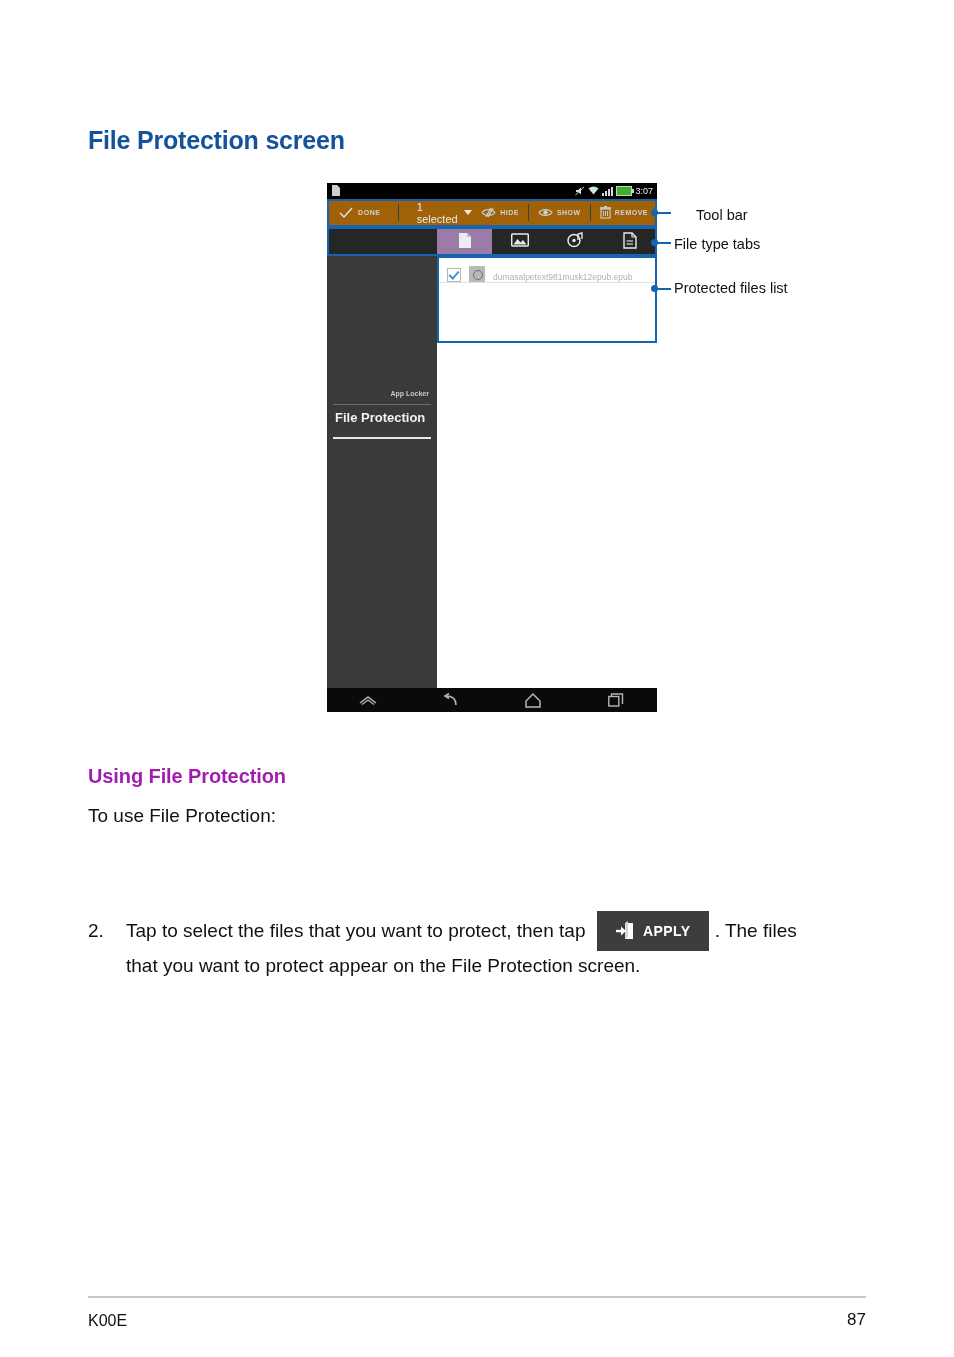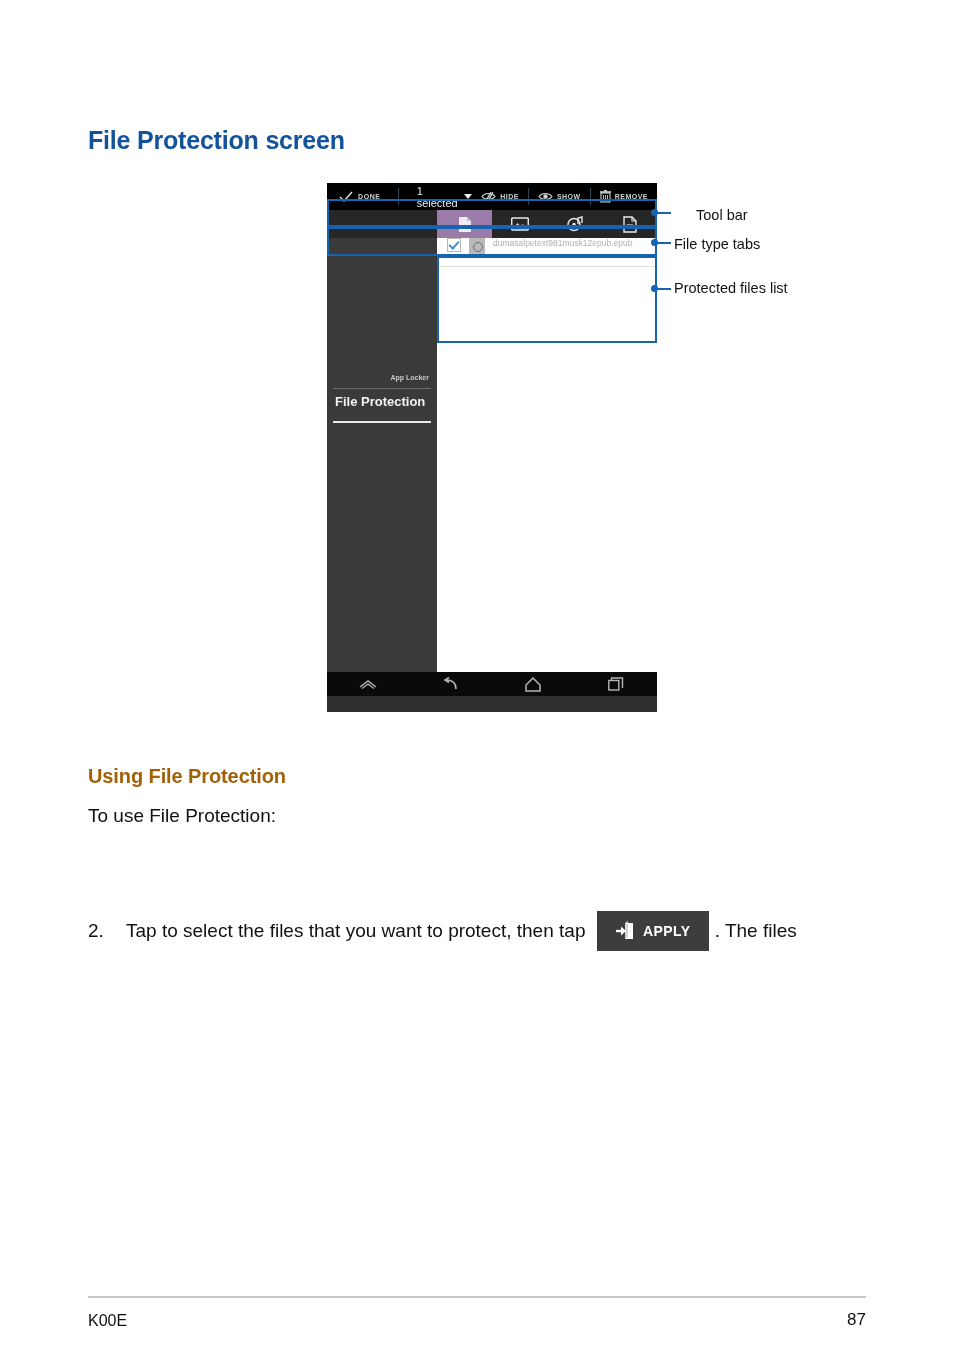--- a/index.html
+++ b/index.html
@@ -32,21 +32,21 @@
     color: #12539b;
     letter-spacing: -0.2px;
   }
 
   .h2 {
     position: absolute;
     left: 88px;
     top: 765px;
     font-size: 20px;
     font-weight: bold;
-    color: #a16207;
+    color: #a21caf;
     letter-spacing: -0.1px;
   }
 
   .intro {
     position: absolute;
     left: 88px;
     top: 805px;
     font-size: 19px;
     color: #111;
     text-align: right;
@@ -167,21 +167,21 @@
     content: "";
     position: absolute;
     right: -3px; top: 2px;
     width: 2px; height: 4px;
     background: #cfcfcf;
   }
 
   .toolbar {
     position: relative;
     height: 27px;
-    background: #000000;
+    background: #a16207;
     display: flex;
     align-items: center;
   }
   .tb-done {
     display: flex;
     align-items: center;
     gap: 5px;
     padding-left: 12px;
     width: 68px;
   }
@@ -290,21 +290,21 @@
     background: #e8e8e8;
   }
   .filelist {
     flex: 1;
     background: #ffffff;
     position: relative;
   }
   .file-row {
     height: 28px;
     display: flex;
-    align-items: flex-start;
+    align-items: flex-end;
     border-bottom: 1px solid #e2e2e2;
     padding-left: 10px;
     gap: 8px;
   }
   .checkbox {
     width: 12px;
     height: 12px;
     background: #ffffff;
     border: 1px solid #b5b5b5;
     position: relative;
@@ -406,20 +406,40 @@
 </style>
 </head>
 <body>
 
 <div class="page">
 
   <div class="h1">File Protection screen</div>
 
   <div class="tablet">
 
+    <div class="statusbar">
+      <div class="sb-doc-icon"></div>
+      <div class="sb-right">
+        <svg class="sb-ico" width="10" height="10" viewBox="0 0 10 10">
+          <path d="M1 4 H3 L6 1.5 V8.5 L3 6 H1 Z" fill="#d8d8d8"></path>
+          <line x1="0.5" y1="9" x2="9" y2="1" stroke="#d8d8d8" stroke-width="1"></line>
+        </svg>
+        <svg class="sb-ico" width="11" height="10" viewBox="0 0 11 10">
+          <path d="M5.5 8.5 L0.5 2.5 A8 8 0 0 1 10.5 2.5 Z" fill="#cfe4ea"></path>
+        </svg>
+        <svg class="sb-ico" width="11" height="10" viewBox="0 0 11 10">
+          <rect x="0" y="7" width="2" height="3" fill="#d8d8d8"></rect>
+          <rect x="3" y="5" width="2" height="5" fill="#d8d8d8"></rect>
+          <rect x="6" y="3" width="2" height="7" fill="#d8d8d8"></rect>
+          <rect x="9" y="1" width="2" height="9" fill="#d8d8d8"></rect>
+        </svg>
+        <div class="sb-batt"></div>
+        <span class="sb-time">3:07</span>
+      </div>
+    </div>
 
     <div class="toolbar">
       <div class="tb-done">
         <svg width="14" height="12" viewBox="0 0 14 12">
           <polyline points="1,6 5,10 13,1" fill="none" stroke="#dfe7ec" stroke-width="1.4"></polyline>
         </svg>
         <span class="lbl">DONE</span>
       </div>
       <div class="tb-sep"></div>
       <div class="tb-selected">
@@ -557,18 +577,19 @@
     <span class="step-num">2.</span><span>Tap to select the files that you want to protect, then tap </span><span class="chip chip-apply">
         <svg width="22" height="22" viewBox="0 0 22 22">
           <path d="M10 3 H18 V19 H10 Z" fill="#ffffff"></path>
           <path d="M10 3 L13 1 V17 L10 19 Z" fill="#d5d5d5"></path>
           <path d="M1 11 H9" stroke="#ffffff" stroke-width="2.4" fill="none"></path>
           <path d="M6 6.5 L11 11 L6 15.5 Z" fill="#ffffff"></path>
         </svg>
         <span class="apply-label">APPLY</span>
     </span><span>. The files</span>
   </div>
+  <div id="step2b">that you want to protect appear on the File Protection screen.</div>
 
   <div class="footer-rule"></div>
   <div class="footer-left">K00E</div>
   <div class="footer-right">87</div>
 
 </div>
 
 </body></html>

